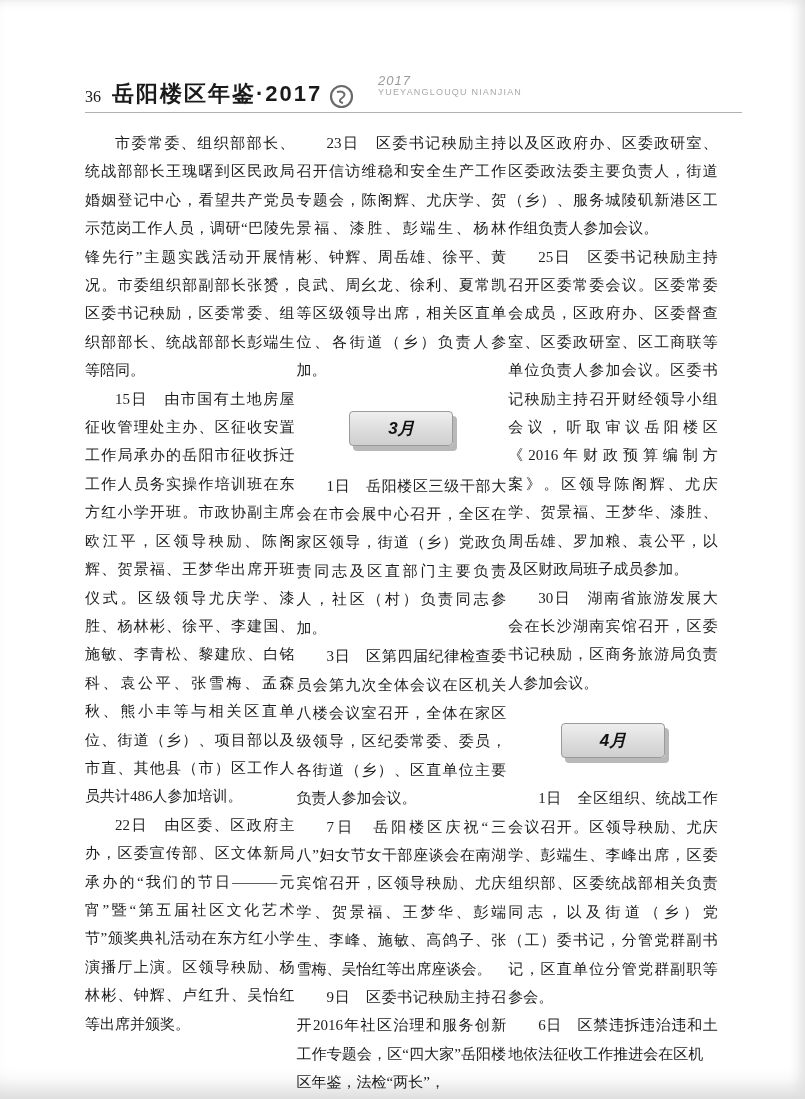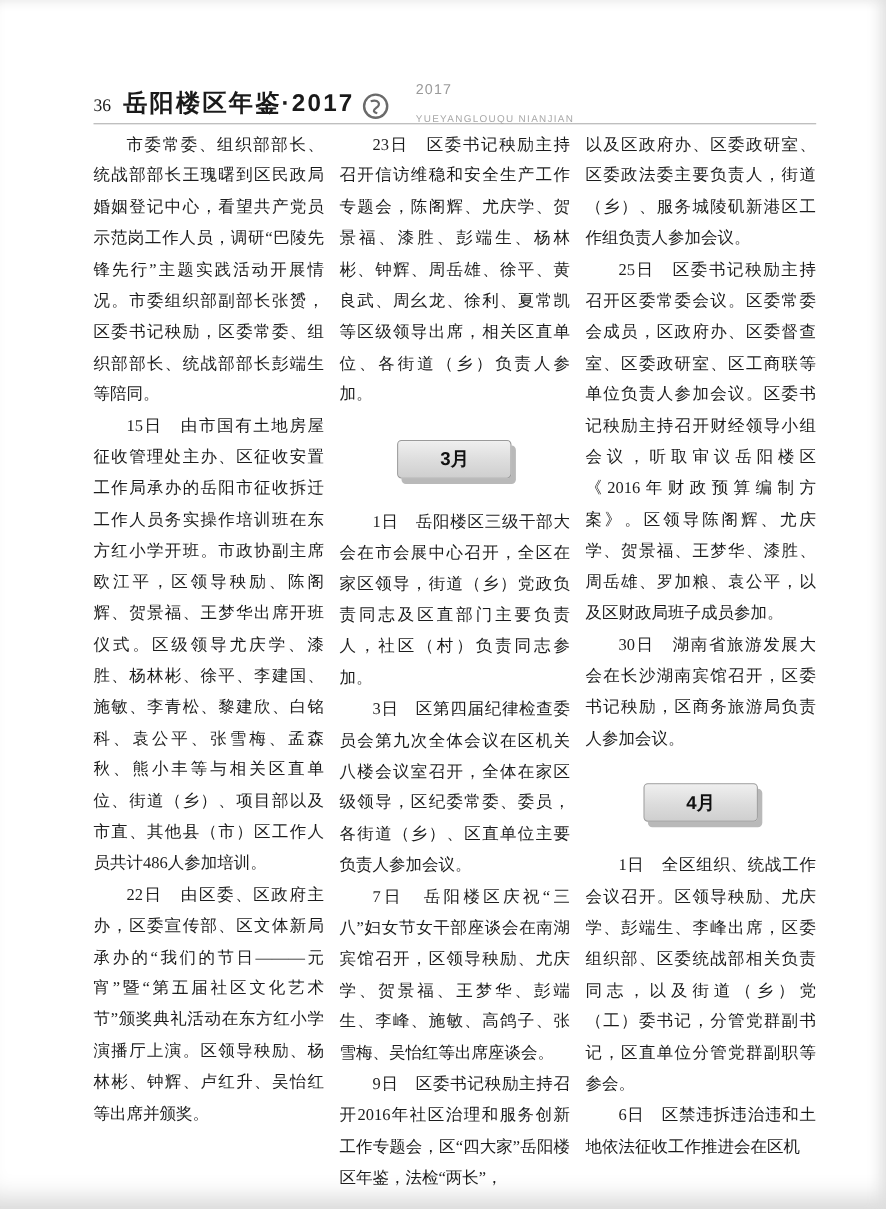--- a/index.html
+++ b/index.html
@@ -52,38 +52,39 @@
     top: 2px;
     width: 180px;
     line-height: 1.1;
     color: #9a9a9a;
     font-family: "Liberation Sans", "DejaVu Sans", sans-serif;
   }
   .year-block .year {
     display: block;
     font-size: 13px;
     letter-spacing: 1px;
-    margin-bottom: 16px;
+    margin-bottom: 0;
+    font-style: italic;
   }
   .year-block .subtitle {
     display: block;
     font-size: 9px;
     letter-spacing: 1.2px;
     color: #a8a8a8;
   }
   .header-rule {
     border: none;
     border-top: 1px solid #b0b0b0;
     margin-top: 2px;
   }
   
   .columns {
     display: flex;
-    gap: 14px;
-    margin-top: 5px;
+    gap: 2px;
+    margin-top: 16px;
   }
   .col {
     width: 209.6px;
     flex: 0 0 auto;
   }
   .para {
     font-size: 15px;
     line-height: 28.4px;
     text-align: justify;
     text-indent: 2em;
@@ -98,20 +99,21 @@
     margin: 26px auto 26px auto;
     text-align: center;
     font-size: 17px;
     font-weight: bold;
     color: #111;
     background: linear-gradient(180deg, #efefef 0%, #dcdcdc 55%, #cfcfcf 100%);
     border: 1px solid #9a9a9a;
     border-radius: 4px;
     box-shadow: 4px 5px 0 0 #b9b9b9;
     font-family: "Liberation Sans", "DejaVu Sans", sans-serif;
+    font-style: italic;
   }
 </style>
 </head>
 <body>
 
 <div class="page">
 
   <div class="header">
     <div class="header-row">
       <span class="page-number">36</span>

